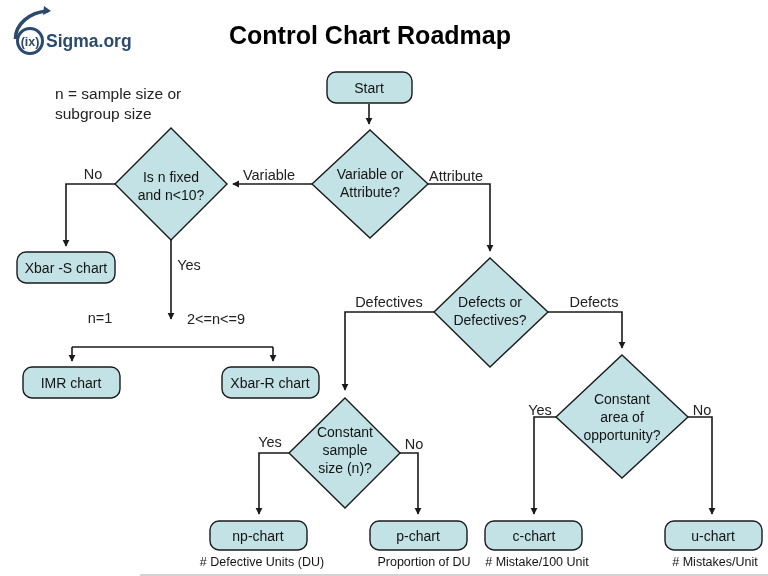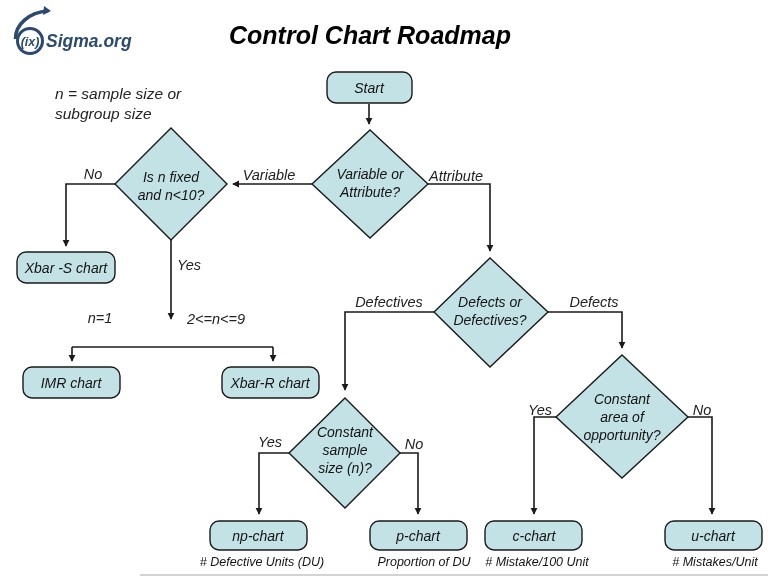--- a/index.html
+++ b/index.html
@@ -1,18 +1,18 @@
 <!DOCTYPE html>
 <html style="--shape_fill: #c3e2e5; --shape_stroke: #1a1a1a; --line: #1a1a1a; --brand: #2b4a6d; --page_edge: #c4c4c4;"><head>
 <meta charset="utf-8">
 <style>
   html,body { margin:0; padding:0; background:#fff; }
   .page {
     position:relative; width:768px; height:576px; background:#ffffff;
-    font-family:"Liberation Sans", sans-serif; overflow:hidden;font-style:italic;
+    font-family:"Liberation Sans", sans-serif; overflow:hidden;
   }
   .page svg { position:absolute; left:0; top:0; }
   .shape  { fill:var(--shape_fill); stroke:var(--shape_stroke); stroke-width:1.4px; }
   .edge   { fill:none; stroke:var(--line); stroke-width:1.6px; }
   .node-label  { font-size:14px; fill:#141414; text-anchor:middle; }
   .edge-label  { font-size:14.5px; fill:#222222; text-anchor:middle; }
   .caption     { font-size:12.5px; fill:#141414; text-anchor:middle; }
   .title-text  { font-size:25px; font-weight:bold; fill:#000000; text-anchor:middle; }
   .note-text   { font-size:15.5px; fill:#232323; }
   .brand-text  { font-size:17.5px; font-weight:bold; fill:var(--brand); }

